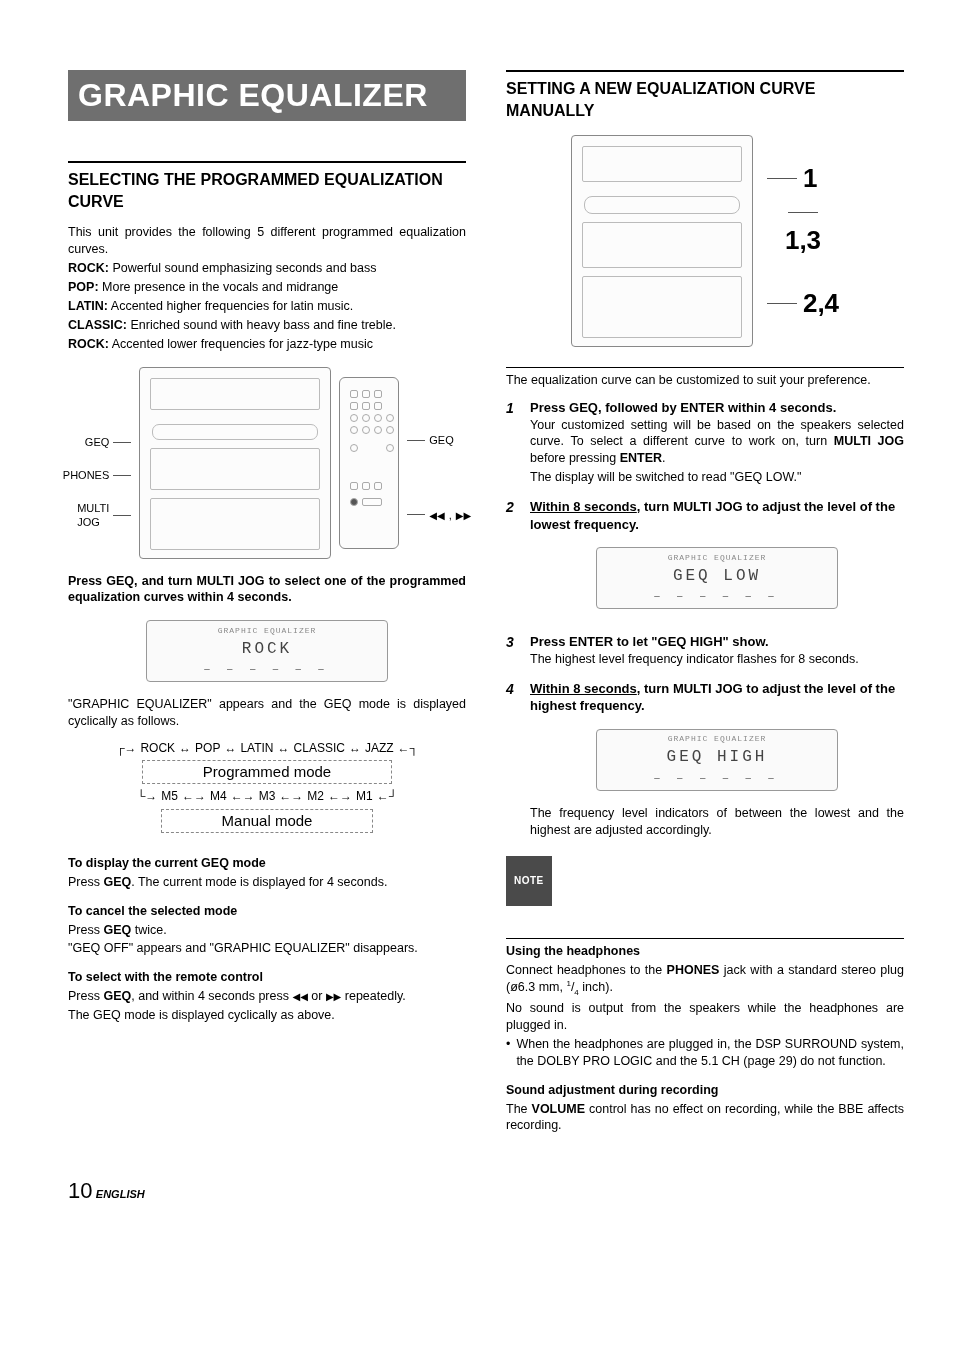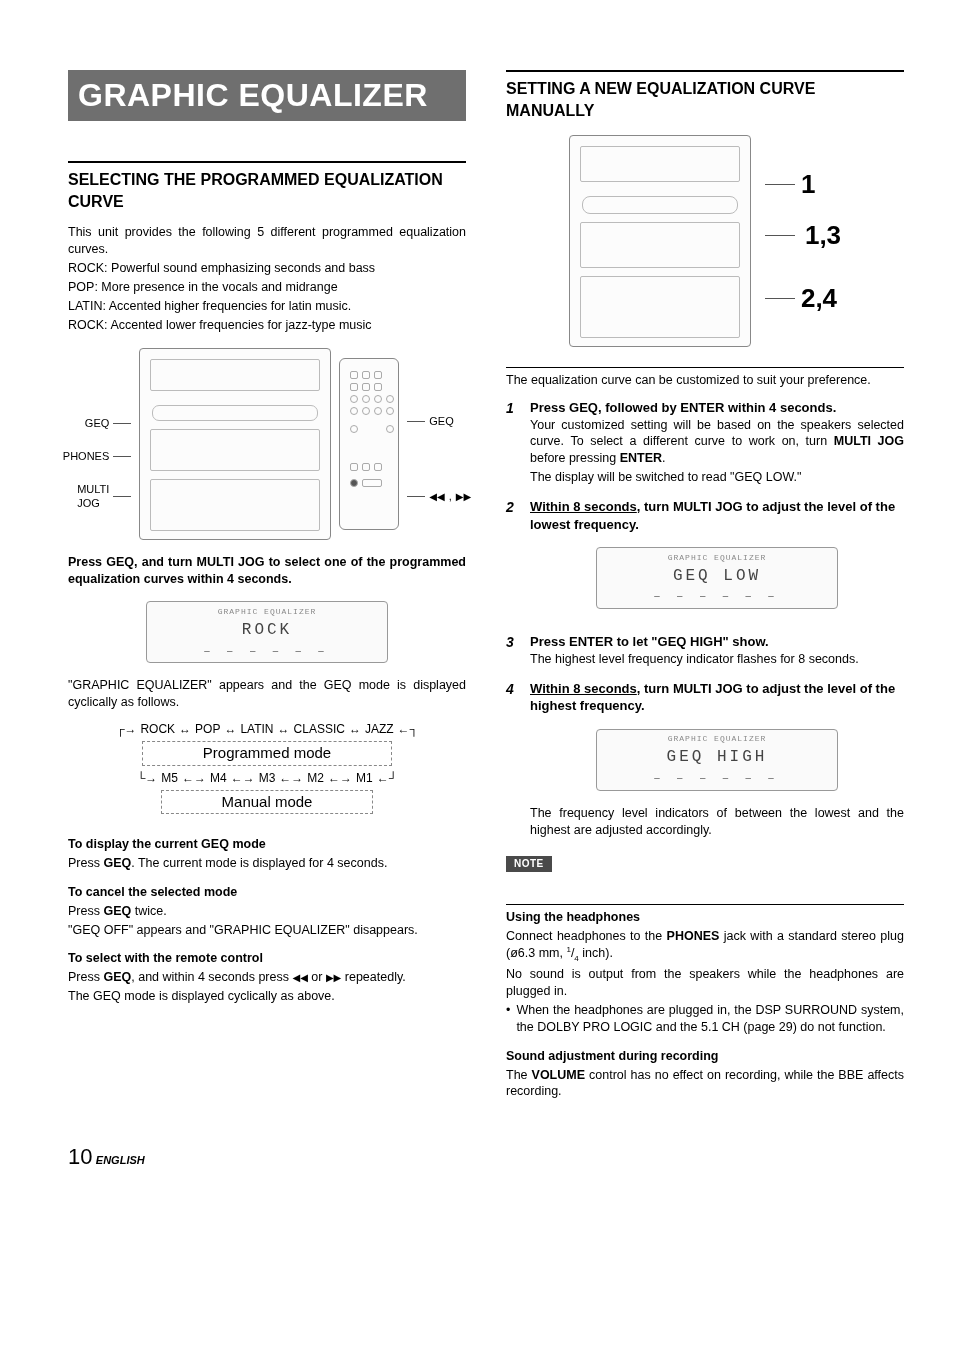--- a/index.html
+++ b/index.html
@@ -43,21 +43,21 @@
     border-top: 1px solid #000;
     margin-bottom: 4px;
   }
   h2.sec {
     font-size: 16px;
     font-weight: bold;
     margin: 0 0 12px 0;
   }
   p { margin: 0 0 2px 0; }
   .just { text-align: justify; }
-  .def b { font-weight: normal; }
+  .def b { font-weight: bold; }
   .figure {
     display: flex;
     justify-content: center;
     margin: 14px 0 14px 0;
   }
   .display-fig {
     width: 240px; height: 60px;
     border: 1px solid #999;
     border-radius: 4px;
     background: #fafafa;
@@ -91,21 +91,21 @@
   }
   .step .body { flex:1; }
   .step .body .lead { font-weight: bold; font-size: 13px; }
   .underline { text-decoration: underline; }
   .note-badge {
     display:inline-block;
     background:#4a4a4a;
     color:#fff;
     font-size:10px;
     font-weight:bold;
-    padding:1px 8px;
+    padding:18px 8px;
     letter-spacing:0.5px;
     margin-bottom:4px;
     margin-top:6px;
   }
   .spacer-lg { height: 28px; }
   .footer {
     margin-top: 40px;
     font-size: 12px;
   }
   .footer .pn { font-size: 22px; font-weight: normal; }
@@ -155,20 +155,21 @@
     <div class="banner">GRAPHIC EQUALIZER</div>
 
     <div class="hr"></div>
     <h2 class="sec">SELECTING THE PROGRAMMED EQUALIZATION CURVE</h2>
 
     <p class="just">This unit provides the following 5 different programmed equalization curves.</p>
 
     <p class="def"><b>ROCK:</b><span> Powerful sound emphasizing seconds and bass</span></p>
     <p class="def"><b>POP:</b><span> More presence in the vocals and midrange</span></p>
     <p class="def"><b>LATIN:</b><span> Accented higher frequencies for latin music.</span></p>
+    <p class="def"><b>CLASSIC:</b><span> Enriched sound with heavy bass and fine treble.</span></p>
     <p class="def"><b>ROCK:</b><span> Accented lower frequencies for jazz-type music</span></p>
 
     
     <div class="figure">
       <div class="unit-fig">
         <div class="label-col" style="align-items:flex-end;padding-top:40px;">
           <div style="display:flex;align-items:center;gap:4px;">
               <span>GEQ</span>
               <span class="conn-line"></span>
             </div>
@@ -299,21 +300,21 @@
           <div class="panel" style="top:10px;left:10px;right:10px;height:34px;"></div>
           <div class="panel" style="top:60px;left:12px;right:12px;height:16px;border-radius:8px;"></div>
           <div class="panel" style="top:86px;left:10px;right:10px;height:44px;"></div>
           <div class="panel" style="top:140px;left:10px;right:10px;height:60px;"></div>
         </div>
         <div class="callouts-right">
           <div style="display:flex;align-items:center;gap:6px;margin-bottom:16px;">
               <span class="conn-line" style="width:30px;"></span>
               <span>1</span>
             </div>
-          <div style="display:flex;align-items:center;gap:10px;margin-bottom:28px;">
+          <div style="display:flex;align-items:center;gap:10px;margin-bottom:28px;flex-direction:column;">
               <span class="conn-line" style="width:30px;"></span>
               <span>1,3</span>
             </div>
           <div style="display:flex;align-items:center;gap:6px;">
               <span class="conn-line" style="width:30px;"></span>
               <span>2,4</span>
             </div>
         </div>
       </div>
     </div>

